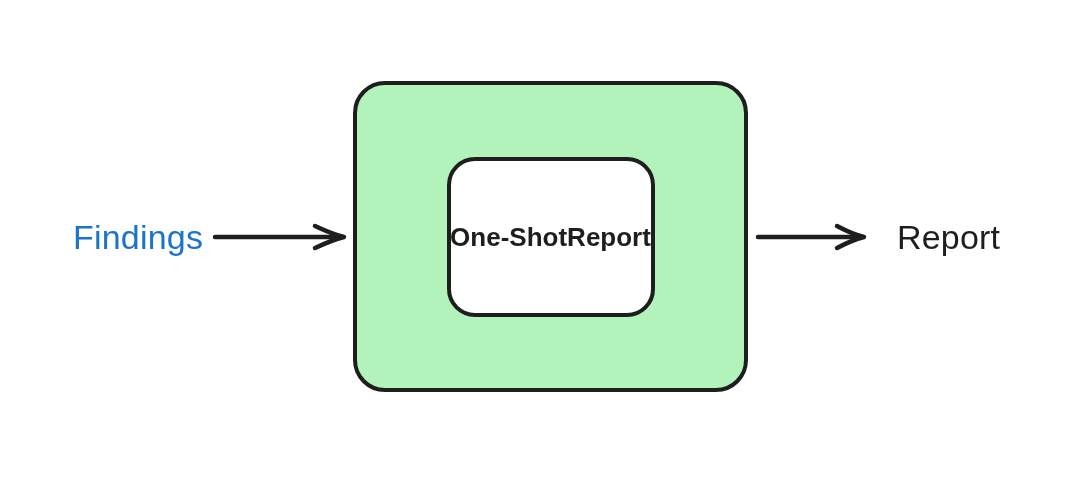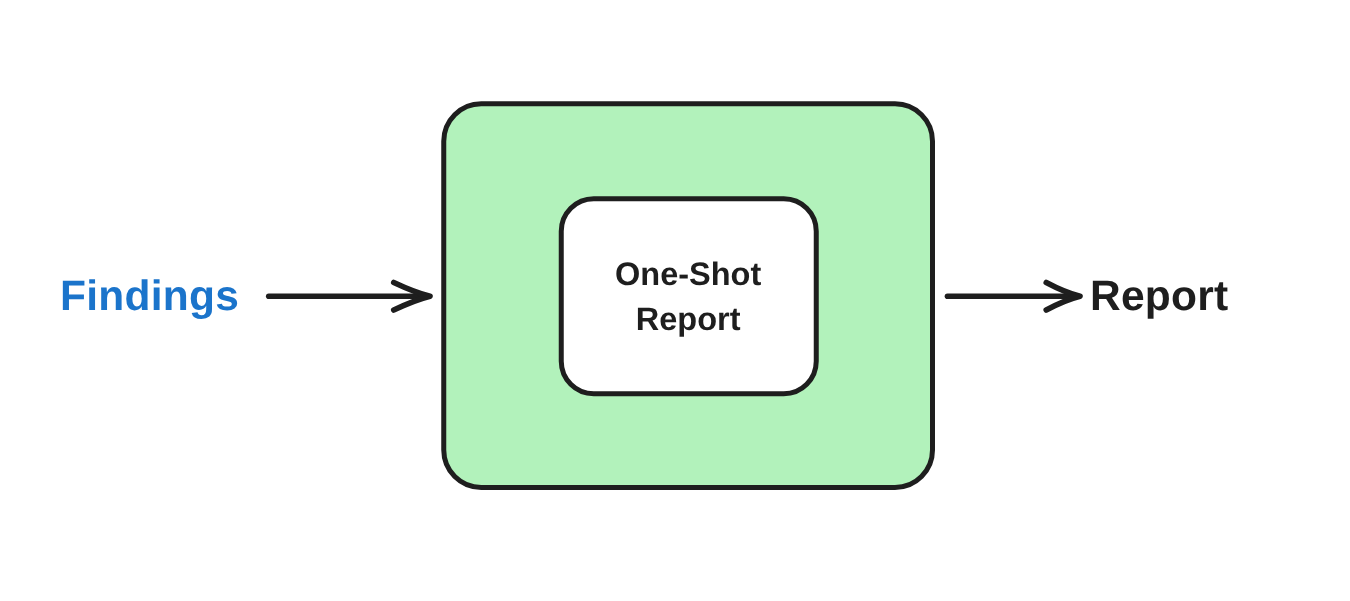--- a/index.html
+++ b/index.html
@@ -14,23 +14,24 @@
     position:relative;
     width:1080px;height:481px;
     background:var(--canvas-bg);
     font-family:"Liberation Sans","DejaVu Sans",sans-serif;
     overflow:hidden;
   }
   .label{
     position:absolute;
     transform:translateY(-52%);
     font-size:34px;
-    font-weight:700;
+    font-weight:400;
     letter-spacing:.2px;
     white-space:nowrap;
+    margin-left:25px;
   }
   .label-findings{ left:48px; top:238px; color:var(--input-text); }
   .label-report{ left:872px; top:238px; color:var(--stroke); }
   .arrow{
     position:absolute;
     color:var(--stroke);
   }
   .arrow-in{ left:212px; top:221px; width:140px; height:32px; }
   .arrow-out{ left:755px; top:221px; width:116px; height:32px; }
   .process-box{
@@ -45,21 +46,21 @@
     align-items:center;
     justify-content:center;
   }
   .inner-box{
     width:208px; height:160px;
     box-sizing:border-box;
     background:var(--inner-fill);
     border:4px solid var(--stroke);
     border-radius:28px;
     display:flex;
-    flex-direction:column;
+    flex-direction:row;
     align-items:center;
     justify-content:center;
     text-align:center;
   }
   .inner-line{
     font-size:26px;
     font-weight:600;
     line-height:36px;
     color:var(--stroke);
     white-space:nowrap;

